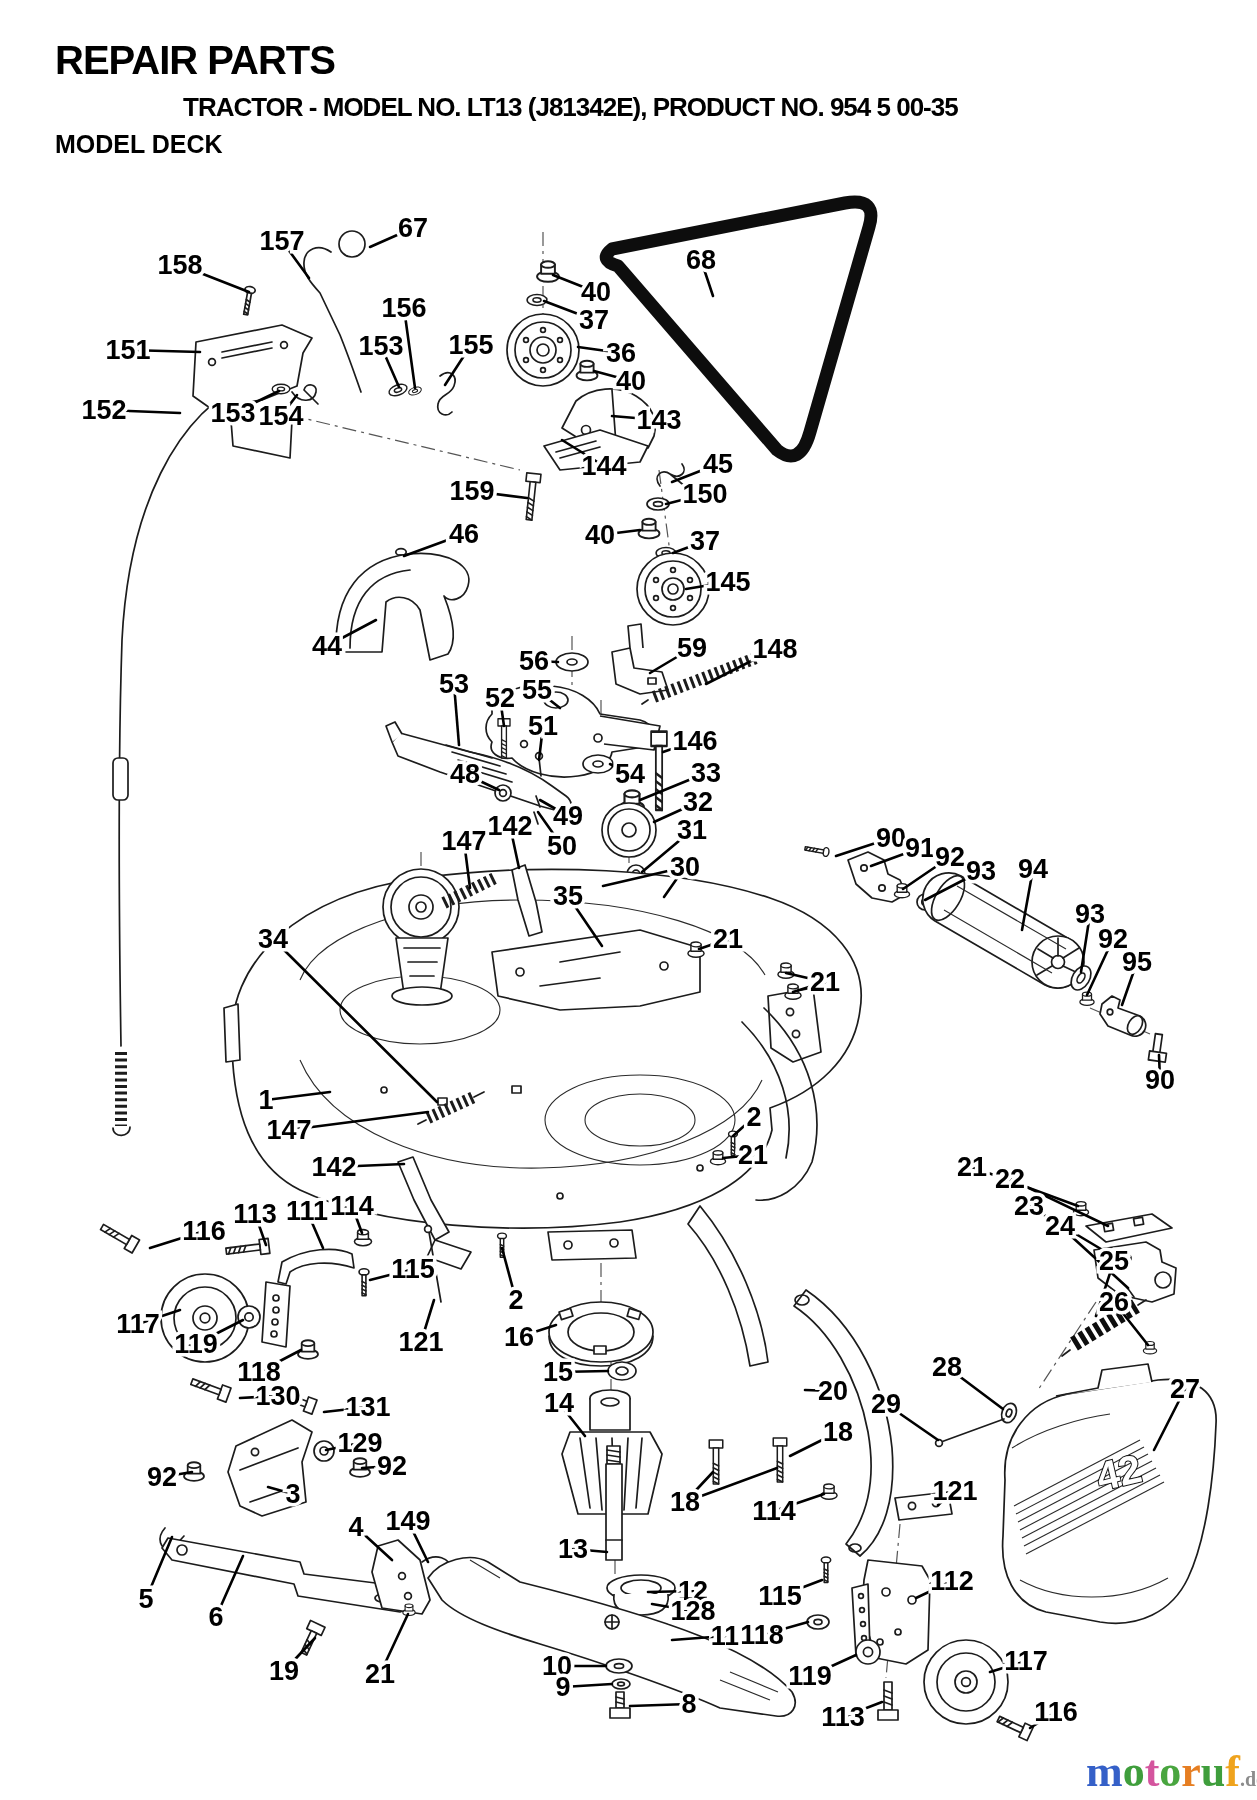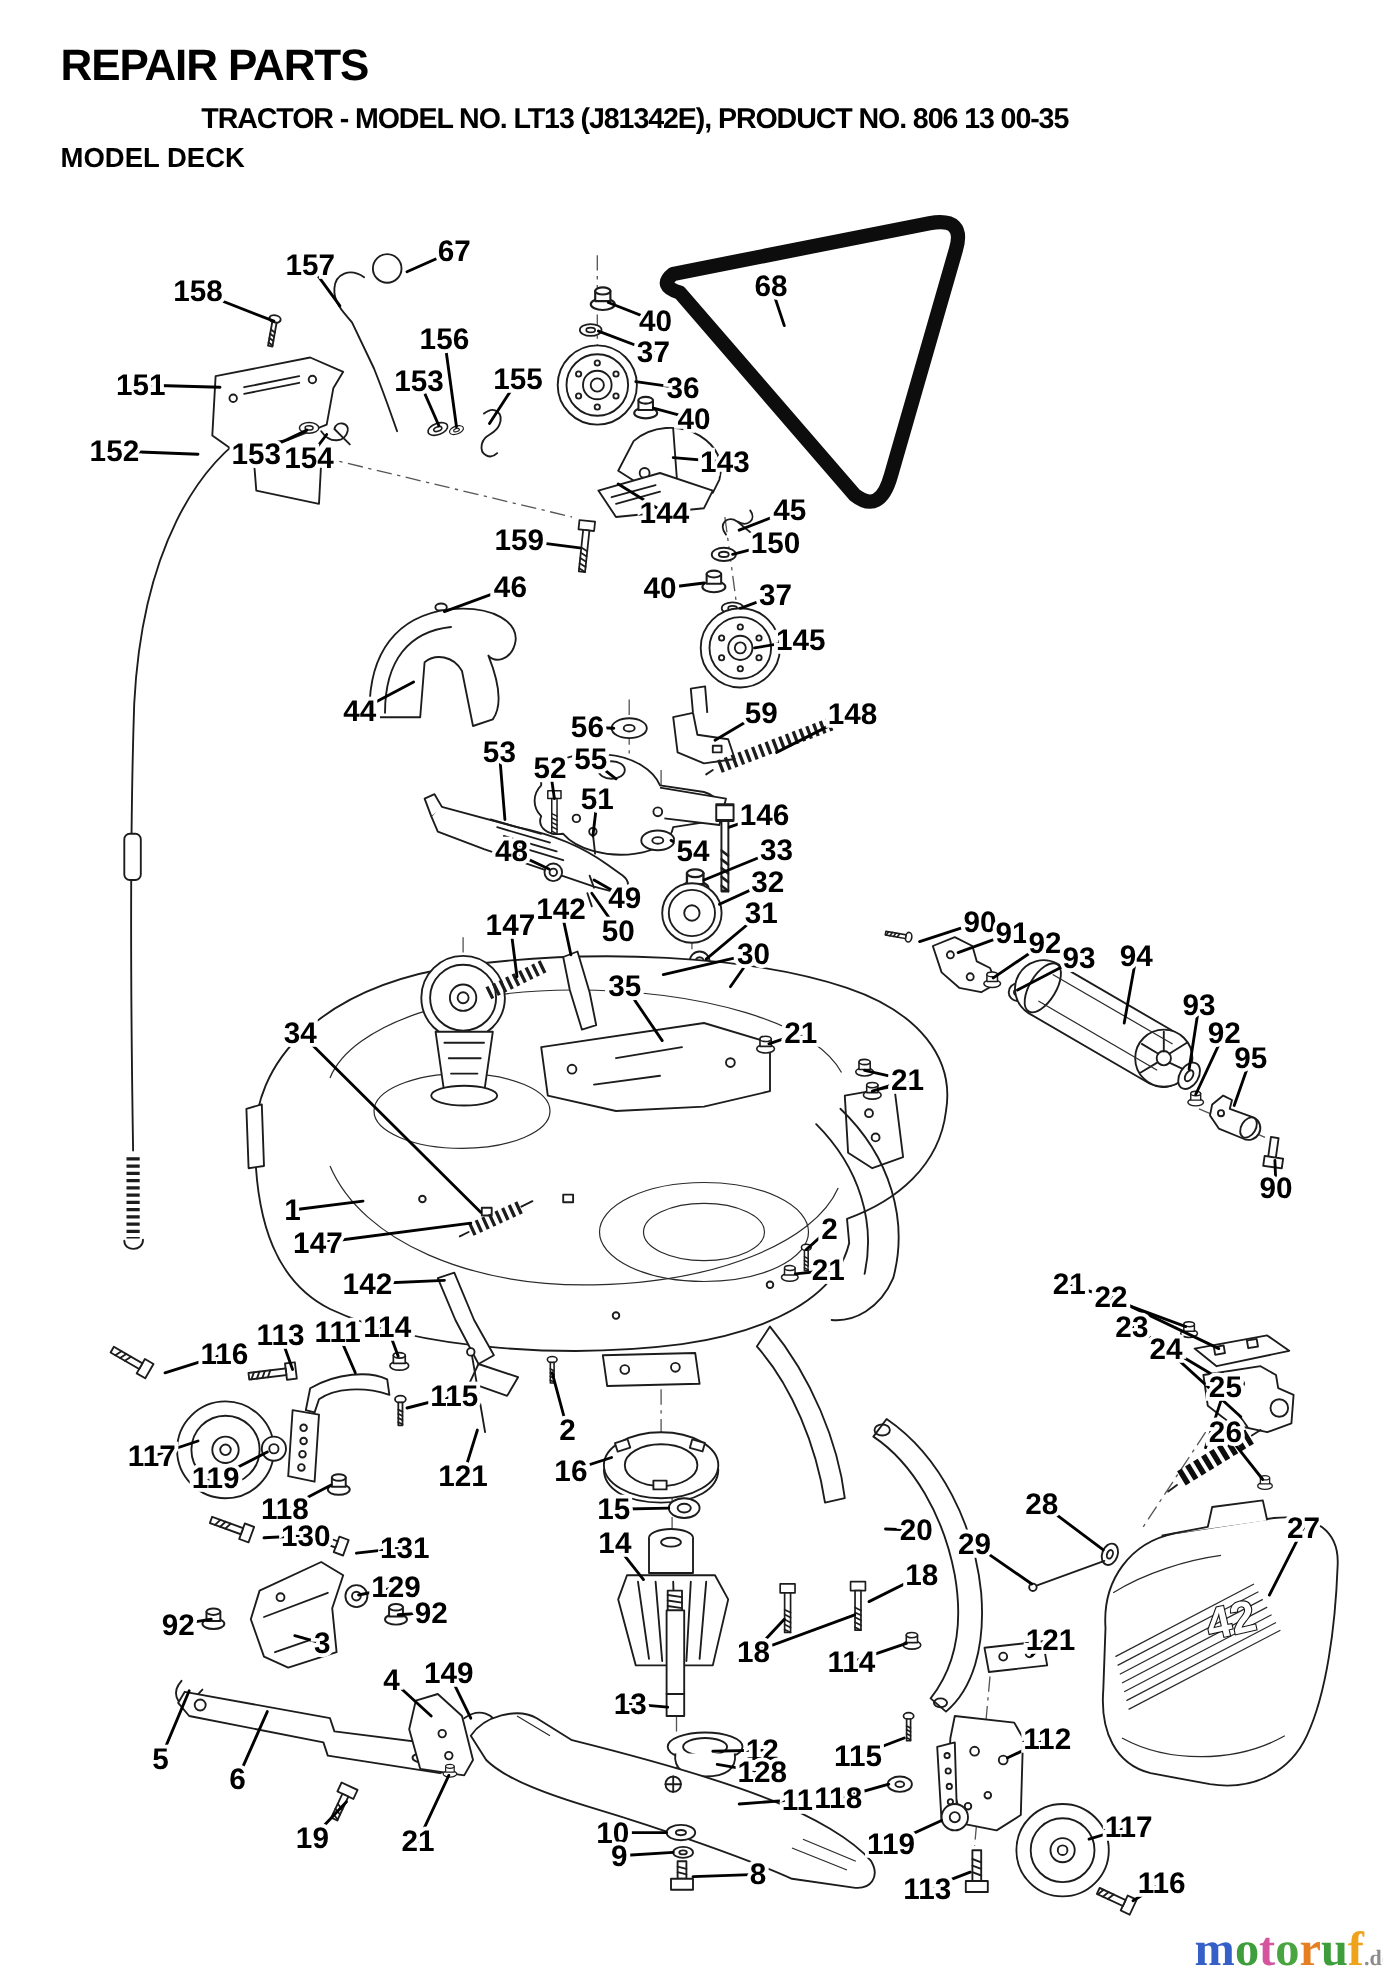--- a/index.html
+++ b/index.html
@@ -23,21 +23,21 @@
   .wm{position:absolute;left:1086px;top:1746px;font-family:"Liberation Serif",serif;
       font-weight:bold;font-size:44px;letter-spacing:0px;white-space:nowrap;}
   .wm .de{font-size:20px;color:#8c8c8c;font-weight:bold;}
 </style>
 </head>
 <body>
 
 <div class="page">
   <div class="hdr">
     <h1>REPAIR PARTS</h1>
-    <div class="sub">TRACTOR - MODEL NO. LT13 (J81342E), PRODUCT NO. 806 13 00-35</div>
+    <div class="sub">TRACTOR - MODEL NO. LT13 (J81342E), PRODUCT NO. 954 5 00-35</div>
     <div class="sec">MODEL DECK</div>
   </div>
 
   <svg width="1257" height="1800" viewBox="0 0 1257 1800">
     <defs>
       <g id="boltV">
         <rect class="fw" x="-7.5" y="-9" width="15" height="9"></rect>
         <rect class="fw" x="-3" y="0" width="6" height="40"></rect>
         <path class="ln" d="M -3 17 L 3 20 M -3 22 L 3 25 M -3 27 L 3 30 M -3 32 L 3 35 M -3 37 L 3 40"></path>
       </g>

